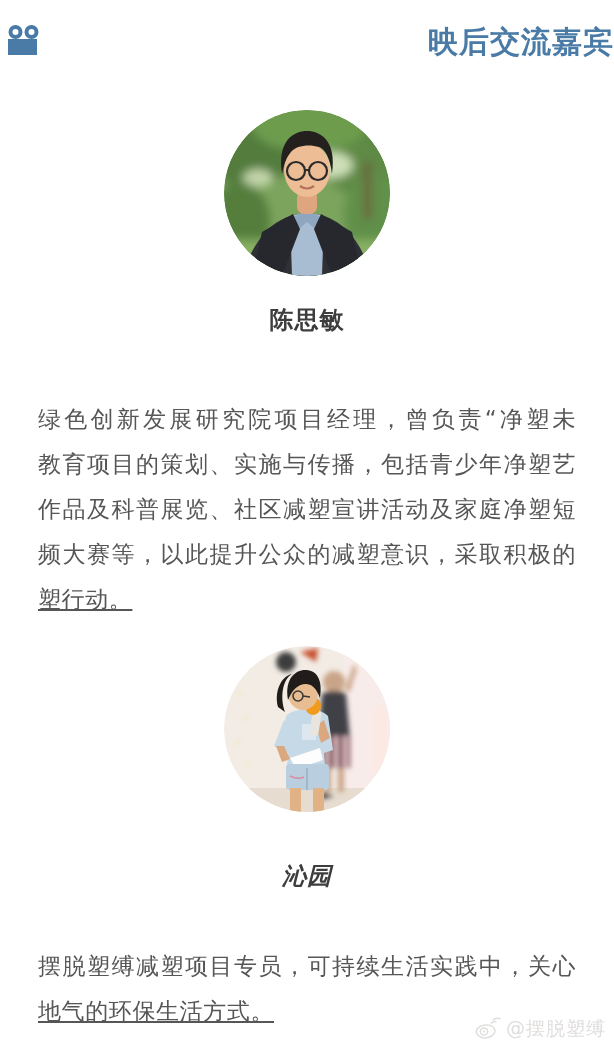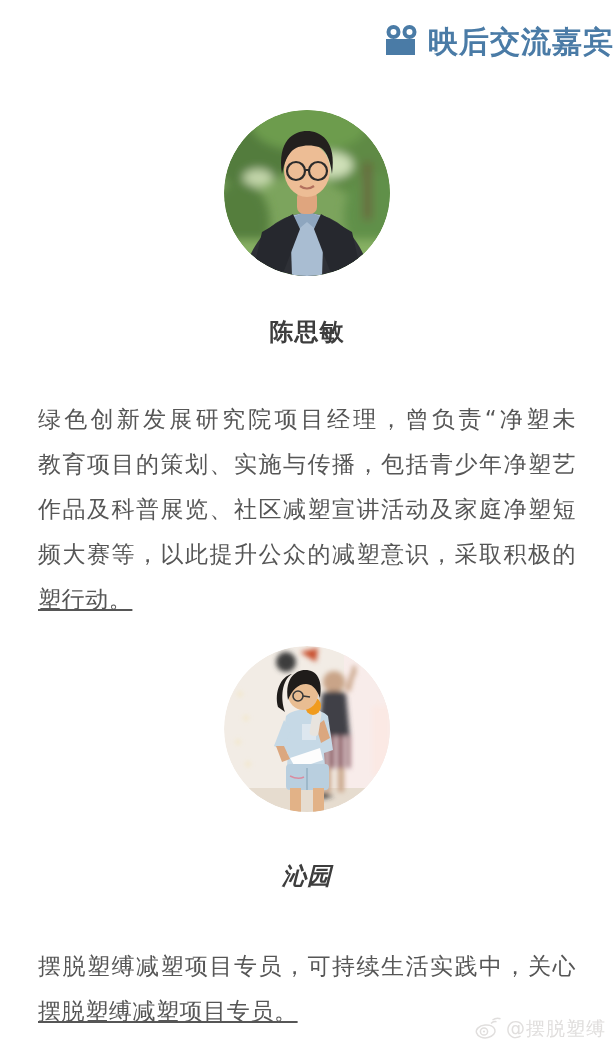--- a/index.html
+++ b/index.html
@@ -6,39 +6,39 @@
   .page{
     position:relative;
     width:614px;height:1050px;
     background:#ffffff;
     overflow:hidden;
     font-family:"DejaVu Sans","Liberation Sans",sans-serif;
   }
   
   .header{
     position:absolute;top:22px;left:0;right:0;
-    display:flex;justify-content:flex-end;align-items:center;gap:9px;margin-left:8px;
+    display:flex;justify-content:space-between;align-items:center;gap:9px;margin-left:8px;
   }
   .header .title{
     font-size:30px;font-weight:700;color:#4a7ba6;letter-spacing:1px;
   }
   
   .photo{
     position:absolute;left:224px;width:166px;height:166px;
     border-radius:50%;overflow:hidden;
   }
   .photo svg{display:block;}
   .photo-1{top:110px;}
   .photo-2{top:646px;}
   
   .guest-name{
     position:absolute;left:0;right:0;text-align:center;
     font-size:24px;font-weight:700;color:#3d3d3d;letter-spacing:1px;
   }
-  .name-1{top:316px;}
+  .name-1{top:304px;}
   .name-2{top:860px;font-style:italic;}
   
   .bio{
     position:absolute;left:38px;width:538px;
     font-size:23px;color:#565656;letter-spacing:0.6px;
   }
   .bio-1{top:397px;}
   .bio-2{top:944px;}
   .bio-line{
     height:45px;line-height:45px;
@@ -173,21 +173,21 @@
         <rect x="66" y="142" width="11" height="24" fill="#e2b287"></rect>
         <rect x="89" y="142" width="11" height="24" fill="#e2b287"></rect>
       </g>
     </svg>
   </div>
 
   <div class="guest-name name-2">沁园</div>
 
   <div class="bio bio-2">
     <div class="bio-line">摆脱塑缚减塑项目专员，可持续生活实践中，关心接</div>
-    <div class="bio-line last">摆脱塑缚减塑项目专员。</div>
+    <div class="bio-line last">地气的环保生活方式。</div>
   </div>
 
   <div class="watermark">
     <span>
       <svg width="27" height="24" viewBox="0 0 27 24" fill="none" stroke="#e0dedd" stroke-width="1.5">
         <path d="M11 8 C5 8.6 1.5 12.4 2.5 15.8 C3.6 19.6 9 21.8 14 20.6 C19 19.4 22 15.8 20.8 12.4 C19.8 9.5 15.8 7.6 11 8 Z"></path>
         <circle cx="10" cy="14.5" r="3.6"></circle>
         <circle cx="10" cy="14.5" r="1.1" fill="#e0dedd" stroke="none"></circle>
         <path d="M17 6.5 a5.5 5.5 0 0 1 5.5 -1.8"></path>
         <path d="M18.5 3 a9 9 0 0 1 8 -1.2"></path>

